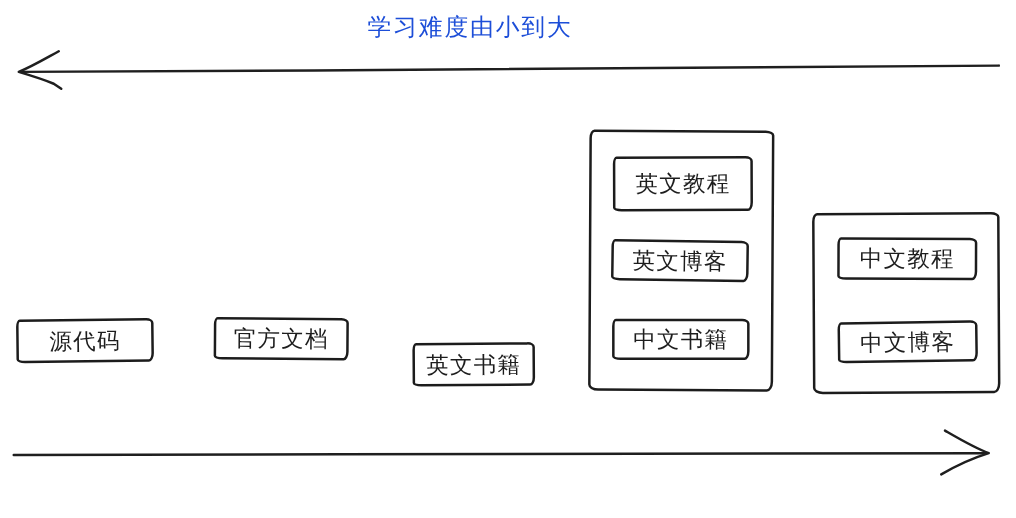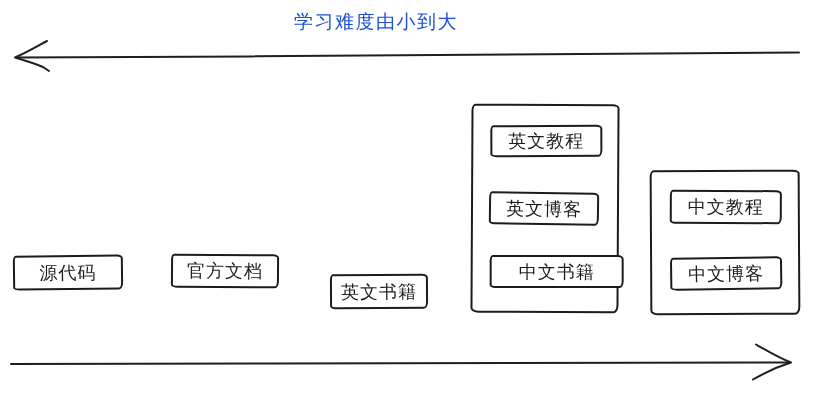--- a/index.html
+++ b/index.html
@@ -59,23 +59,23 @@
     border: 2px solid #1c1c1c;
     background: #ffffff;
     border-radius: 4px 7px 5px 8px / 7px 4px 8px 5px;
   }
   
   #box-source-code    { left: 13px;  top: 255px; width: 110px; height: 35px; transform: rotate(-0.7deg); }
   #box-official-docs  { left: 171px; top: 254px; width: 108px; height: 34px; transform: rotate(0.4deg); }
   #box-english-books  { left: 330px; top: 254px; width: 98px; height: 35px; transform: rotate(-0.4deg); margin-top: 20px; }
   
   #group-english      { left: 471px; top: 104px; width: 148px; height: 209px; transform: rotate(0.3deg); }
-  #box-english-tutorials { left: 17px; top: 19px;  width: 112px; height: 32px; transform: rotate(-0.5deg); }
+  #box-english-tutorials { left: 17px; top: 19px;  width: 112px; height: 44px; transform: rotate(-0.5deg); }
   #box-english-blogs     { left: 16px; top: 86px;  width: 110px; height: 33px; transform: rotate(0.5deg); }
-  #box-chinese-books     { left: 17px; top: 149px; width: 134px; height: 33px; transform: rotate(-0.3deg); }
+  #box-chinese-books     { left: 17px; top: 149px; width: 110px; height: 33px; transform: rotate(-0.3deg); }
   
   #group-chinese      { left: 650px; top: 170px; width: 150px; height: 145px; transform: rotate(-0.3deg); }
   #box-chinese-tutorials { left: 18px; top: 18px; width: 112px; height: 34px; transform: rotate(0.5deg); text-align: right; }
   #box-chinese-blogs     { left: 18px; top: 85px; width: 112px; height: 33px; transform: rotate(-0.5deg); }
   
   .group .box { position: absolute; }
 </style>
 </head>
 <body>
 

